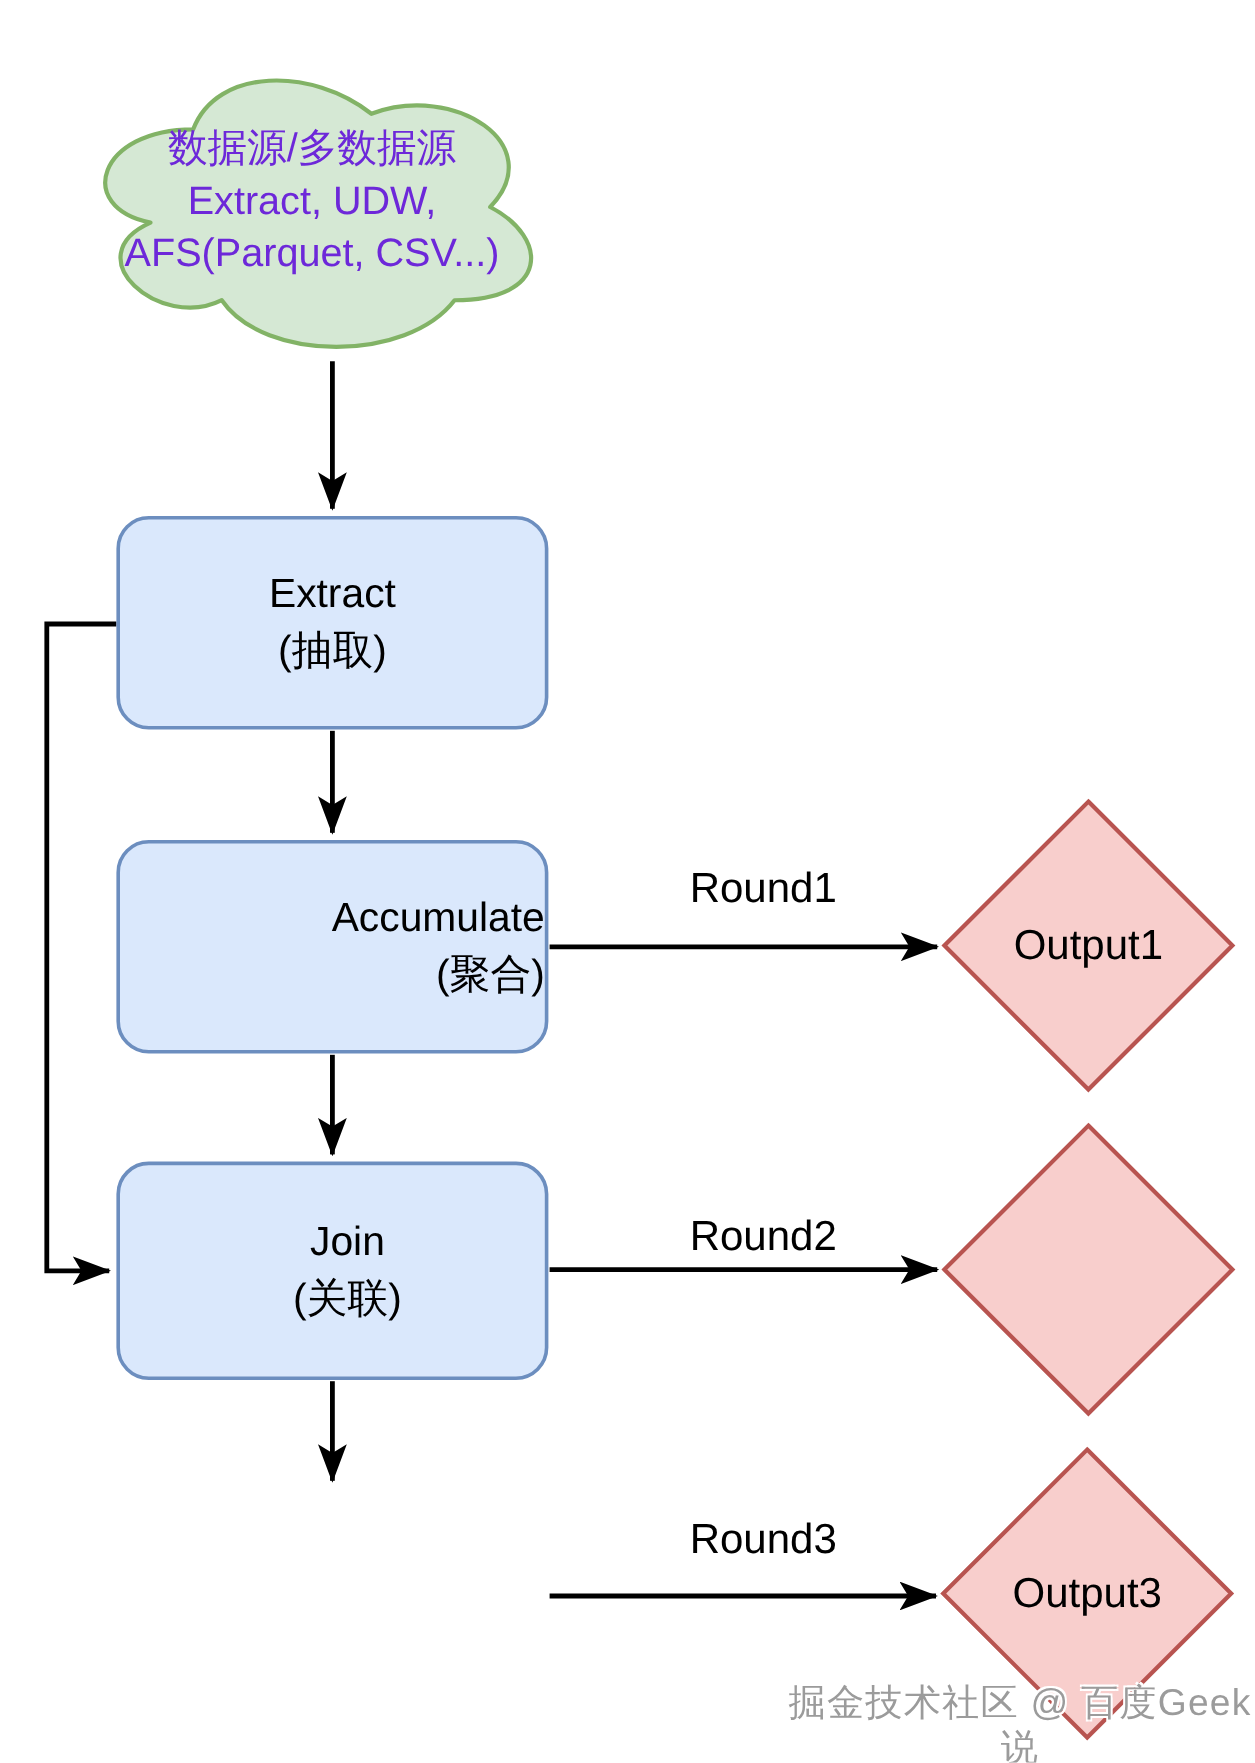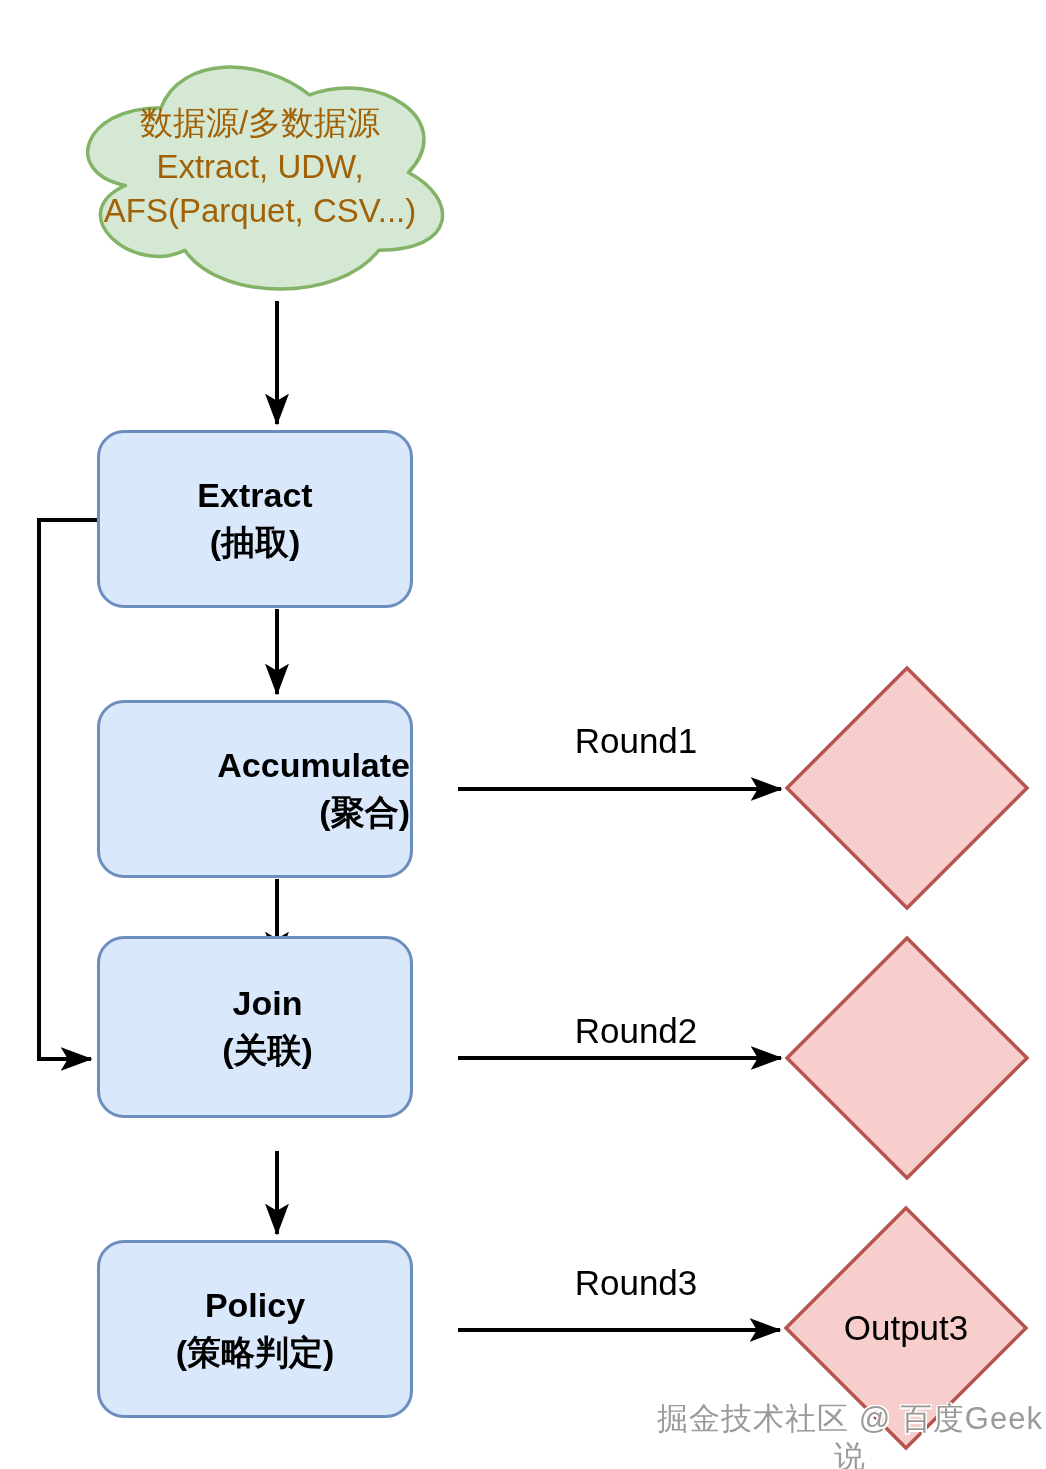--- a/index.html
+++ b/index.html
@@ -18,51 +18,50 @@
   .layer {
     position: absolute;
     left: 0;
     top: 0;
     width: 1046px;
     height: 1469px;
   }
   .node {
     position: absolute;
     left: 97px;
-    width: 316px;
+    width: 360px;
     height: 178px;
     box-sizing: border-box;
     background: #dae8fc;
     border: 3.5px solid #6c8ebf;
     border-radius: 27px;
     display: flex;
     flex-direction: column;
     align-items: center;
     justify-content: center;
     font-size: 34px;
     line-height: 47px;
     color: #000000;
     text-align: center;
     z-index: 2;
-    font-weight: bold;
   }
   .node-extract    { top: 430px; }
   .node-accumulate { top: 700px; align-items: flex-end; }
-  .node-join       { top: 936px; height: 182px; padding-left: 25px; }
+  .node-join       { top: 968px; height: 182px; padding-left: 25px; }
   .node-policy     { top: 1240px; }
 
   .cloud-label {
     position: absolute;
     left: 62px;
     top: 101px;
     width: 396px;
     text-align: center;
     font-size: 33px;
     line-height: 44px;
-    color: #a16207;
+    color: #6d28d9;
     z-index: 2;
   }
   .round-label {
     position: absolute;
     left: 536px;
     width: 200px;
     text-align: center;
     font-size: 35px;
     line-height: 40px;
     color: #000000;
@@ -155,26 +154,23 @@
   <div class="node node-accumulate">
     <div>Accumulate</div>
     <div>(聚合)</div>
   </div>
 
   <div class="node node-join">
     <div>Join</div>
     <div>(关联)</div>
   </div>
 
-  <div class="node node-policy">
-    <div>Policy</div>
-    <div>(策略判定)</div>
-  </div>
 
   <div class="round-label round-1">Round1</div>
   <div class="round-label round-2">Round2</div>
   <div class="round-label round-3">Round3</div>
 
+  <div class="output-label output-1">Output1</div>
   <div class="output-label output-3">Output3</div>
 
   <div class="watermark">掘金技术社区 @ 百度Geek说</div>
 
 </div>
 
 </body></html>

